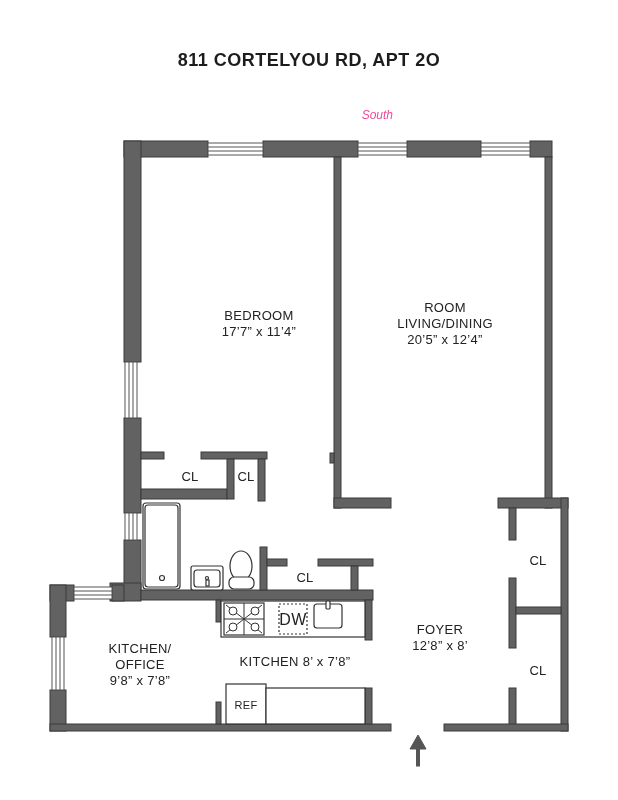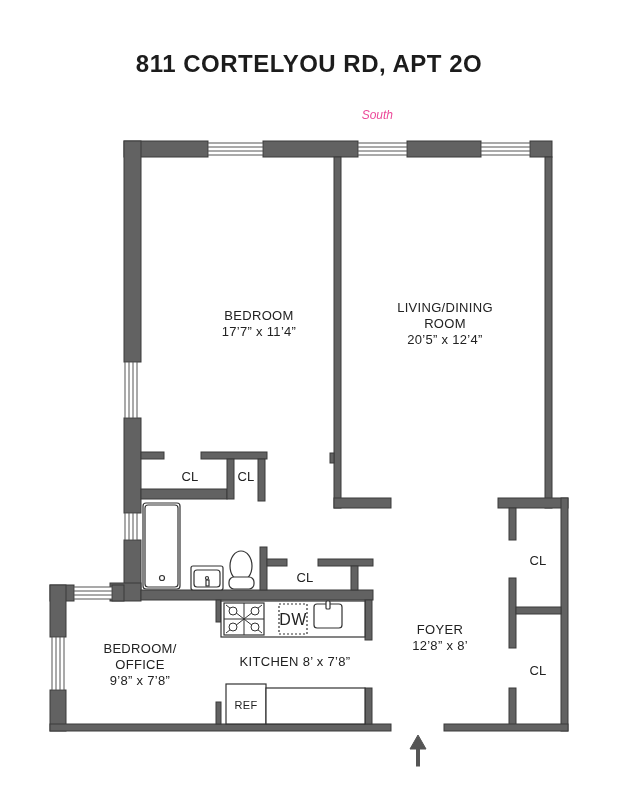--- a/index.html
+++ b/index.html
@@ -1,17 +1,17 @@
 <!DOCTYPE html>
 <html><head>
 <meta charset="utf-8">
 <style>
   html, body { margin:0; padding:0; background:#ffffff; }
   body { width:618px; height:800px; position:relative; overflow:hidden; font-family:"Liberation Sans", "DejaVu Sans", sans-serif; }
-  .title { position:absolute; left:0; top:50px; width:618px; text-align:center; font-size:24px; font-weight:bold; color:#1c1c1c; letter-spacing:0.5px; }
+  .title { position:absolute; left:0; top:50px; width:618px; text-align:center; font-size:18px; font-weight:bold; color:#1c1c1c; letter-spacing:0.5px; }
   .orient { position:absolute; left:293px; top:108px; width:100px; text-align:right; font-size:12px; font-style:italic; color:#ec4899; }
   svg.plan { position:absolute; left:0; top:0; }
   .lbl { position:absolute; text-align:center; color:#222; font-size:13px; line-height:16px; letter-spacing:0.3px; }
   .lbl .dim { display:block; }
   .small { font-size:13px; }
 </style>
 </head>
 <body>
 
 <div class="title">811 CORTELYOU RD, APT 2O</div>
@@ -134,27 +134,27 @@
     <rect x="416.5" y="748" width="3" height="18"></rect>
   </g>
 </svg>
 
 <div class="lbl" style="left:184px;top:308px;width:150px;">
   <span>BEDROOM</span>
   <span class="dim">17’7” x 11’4”</span>
 </div>
 
 <div class="lbl" style="left:370px;top:300px;width:150px;">
+  <span class="dim">ROOM</span>
   <span class="dim">LIVING/DINING</span>
-  <span class="dim">ROOM</span>
   <span class="dim">20’5” x 12’4”</span>
 </div>
 
 <div class="lbl" style="left:80px;top:641px;width:120px;">
-  <span class="dim">BEDROOM/</span>
+  <span class="dim">KITCHEN/</span>
   <span class="dim">OFFICE</span>
   <span class="dim">9’8” x 7’8”</span>
 </div>
 
 <div class="lbl" style="left:220px;top:654px;width:150px;">
   <span>KITCHEN 8’ x 7’8”</span>
 </div>
 
 <div class="lbl" style="left:380px;top:606px;width:120px;margin-top:16px;">
   <span class="dim">FOYER</span>

